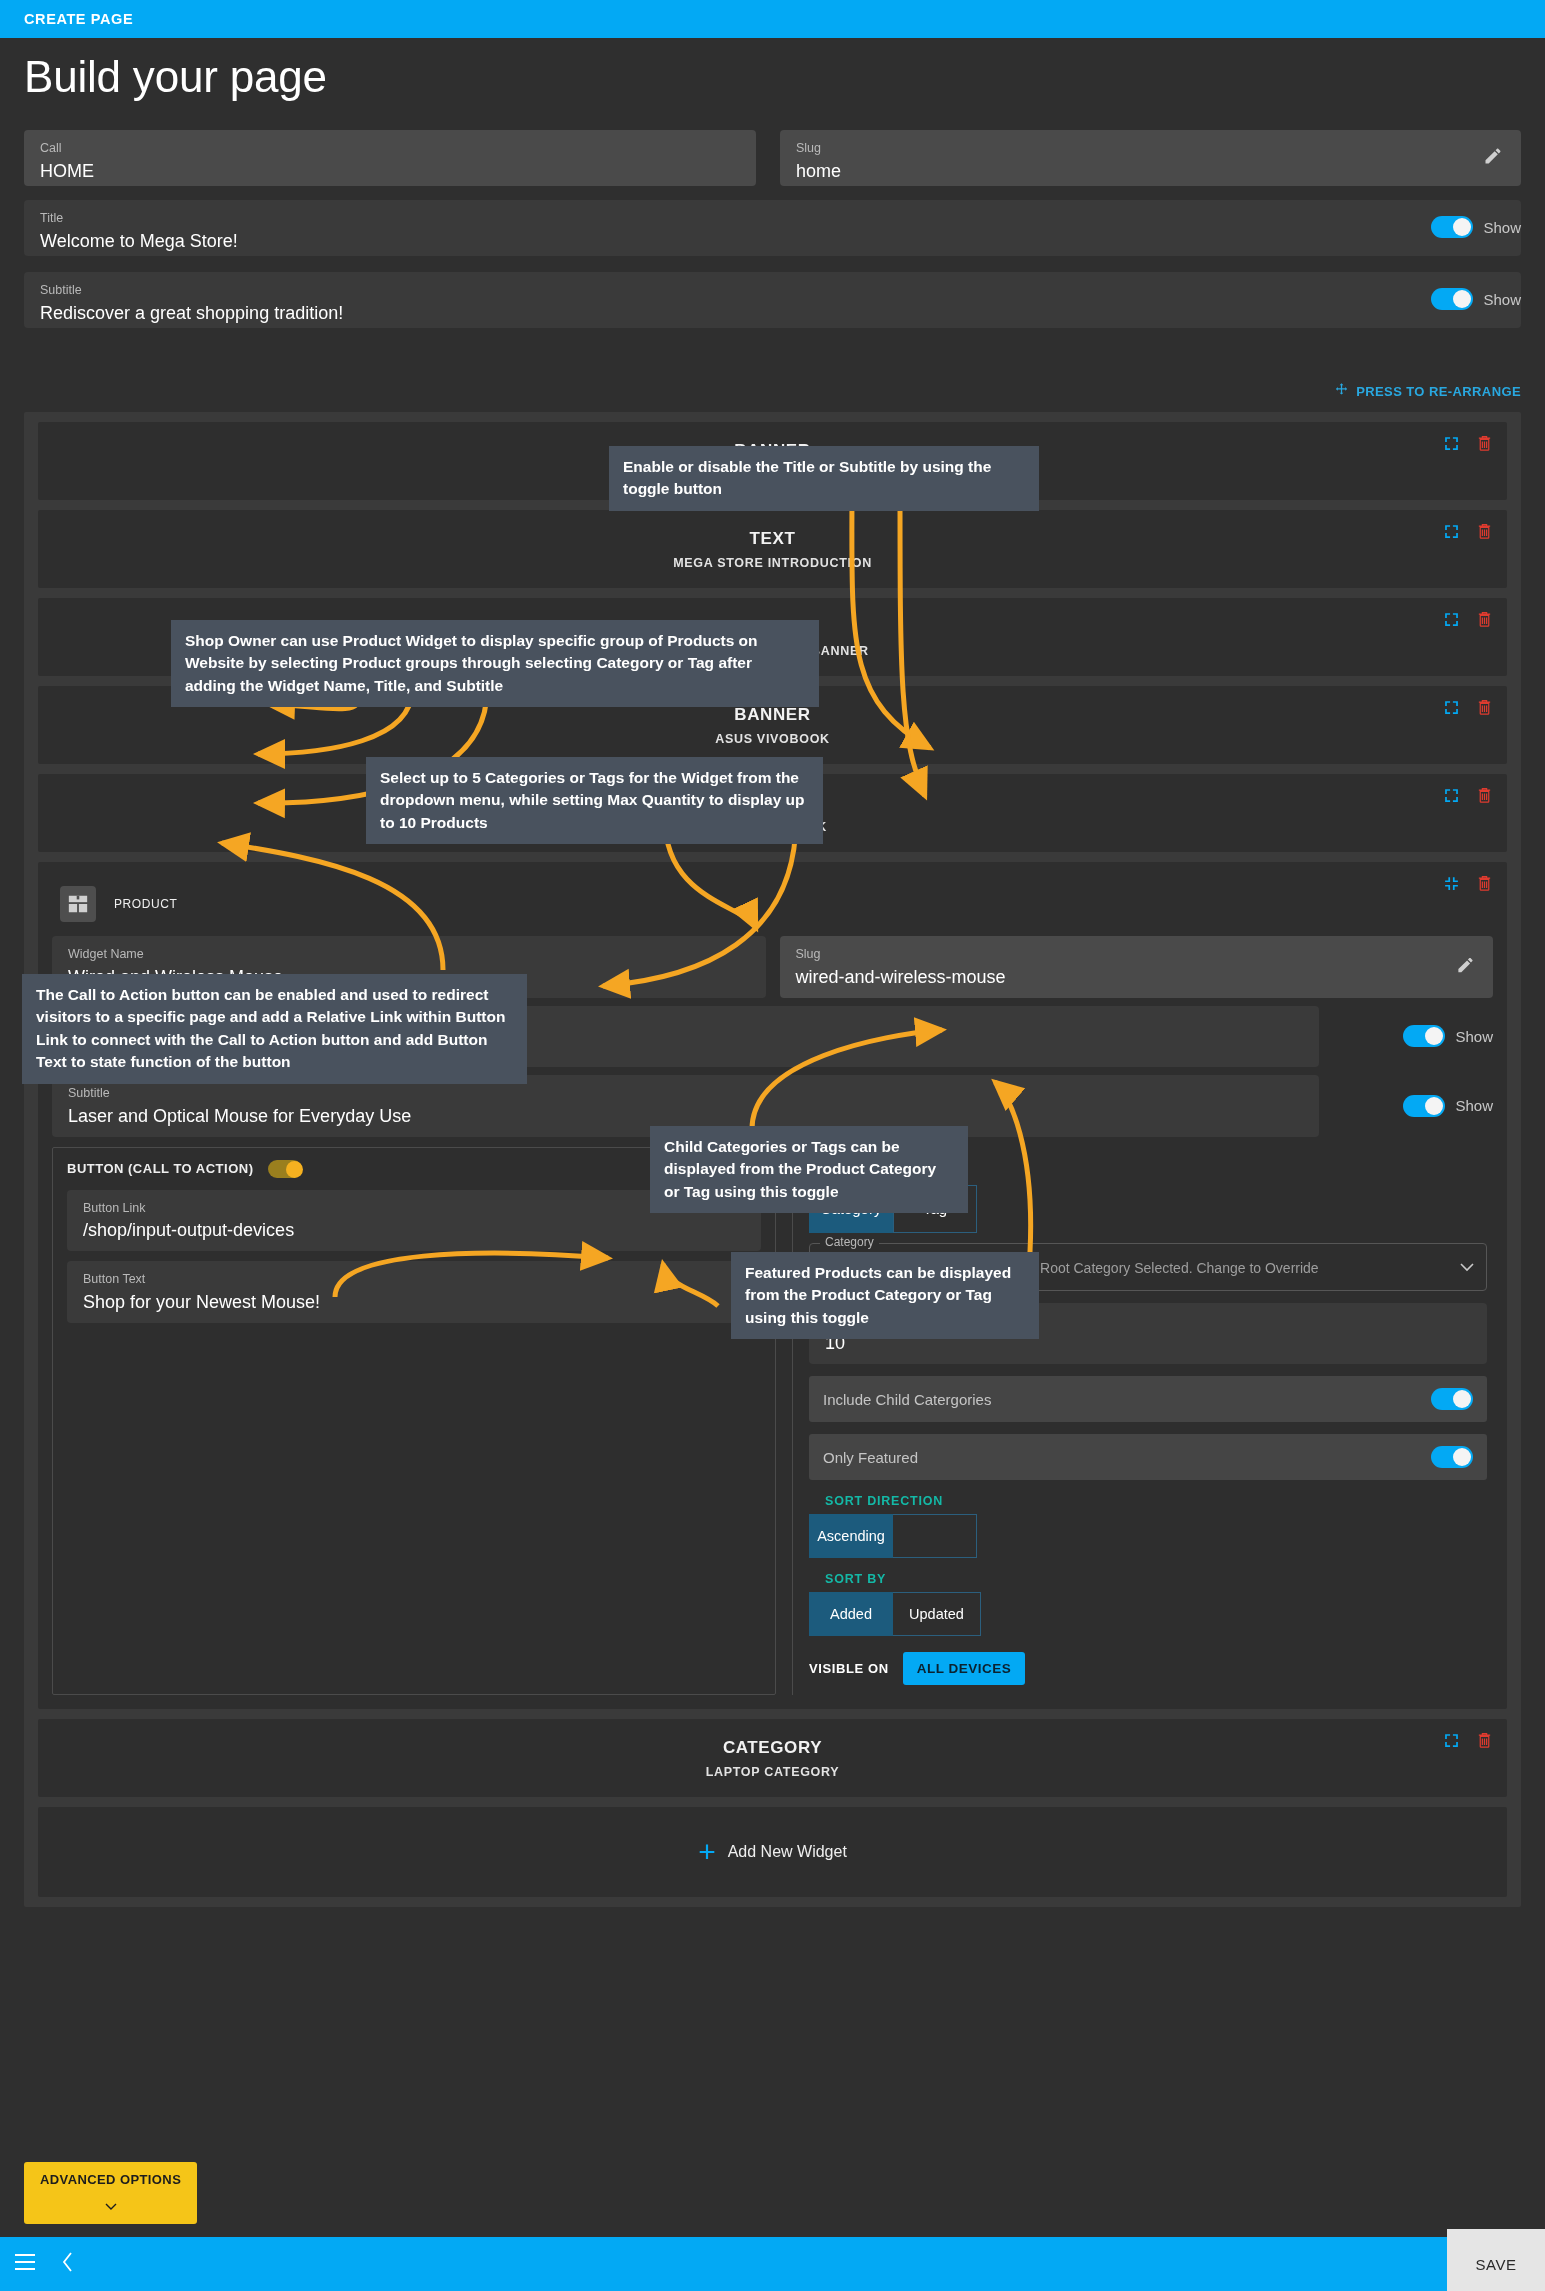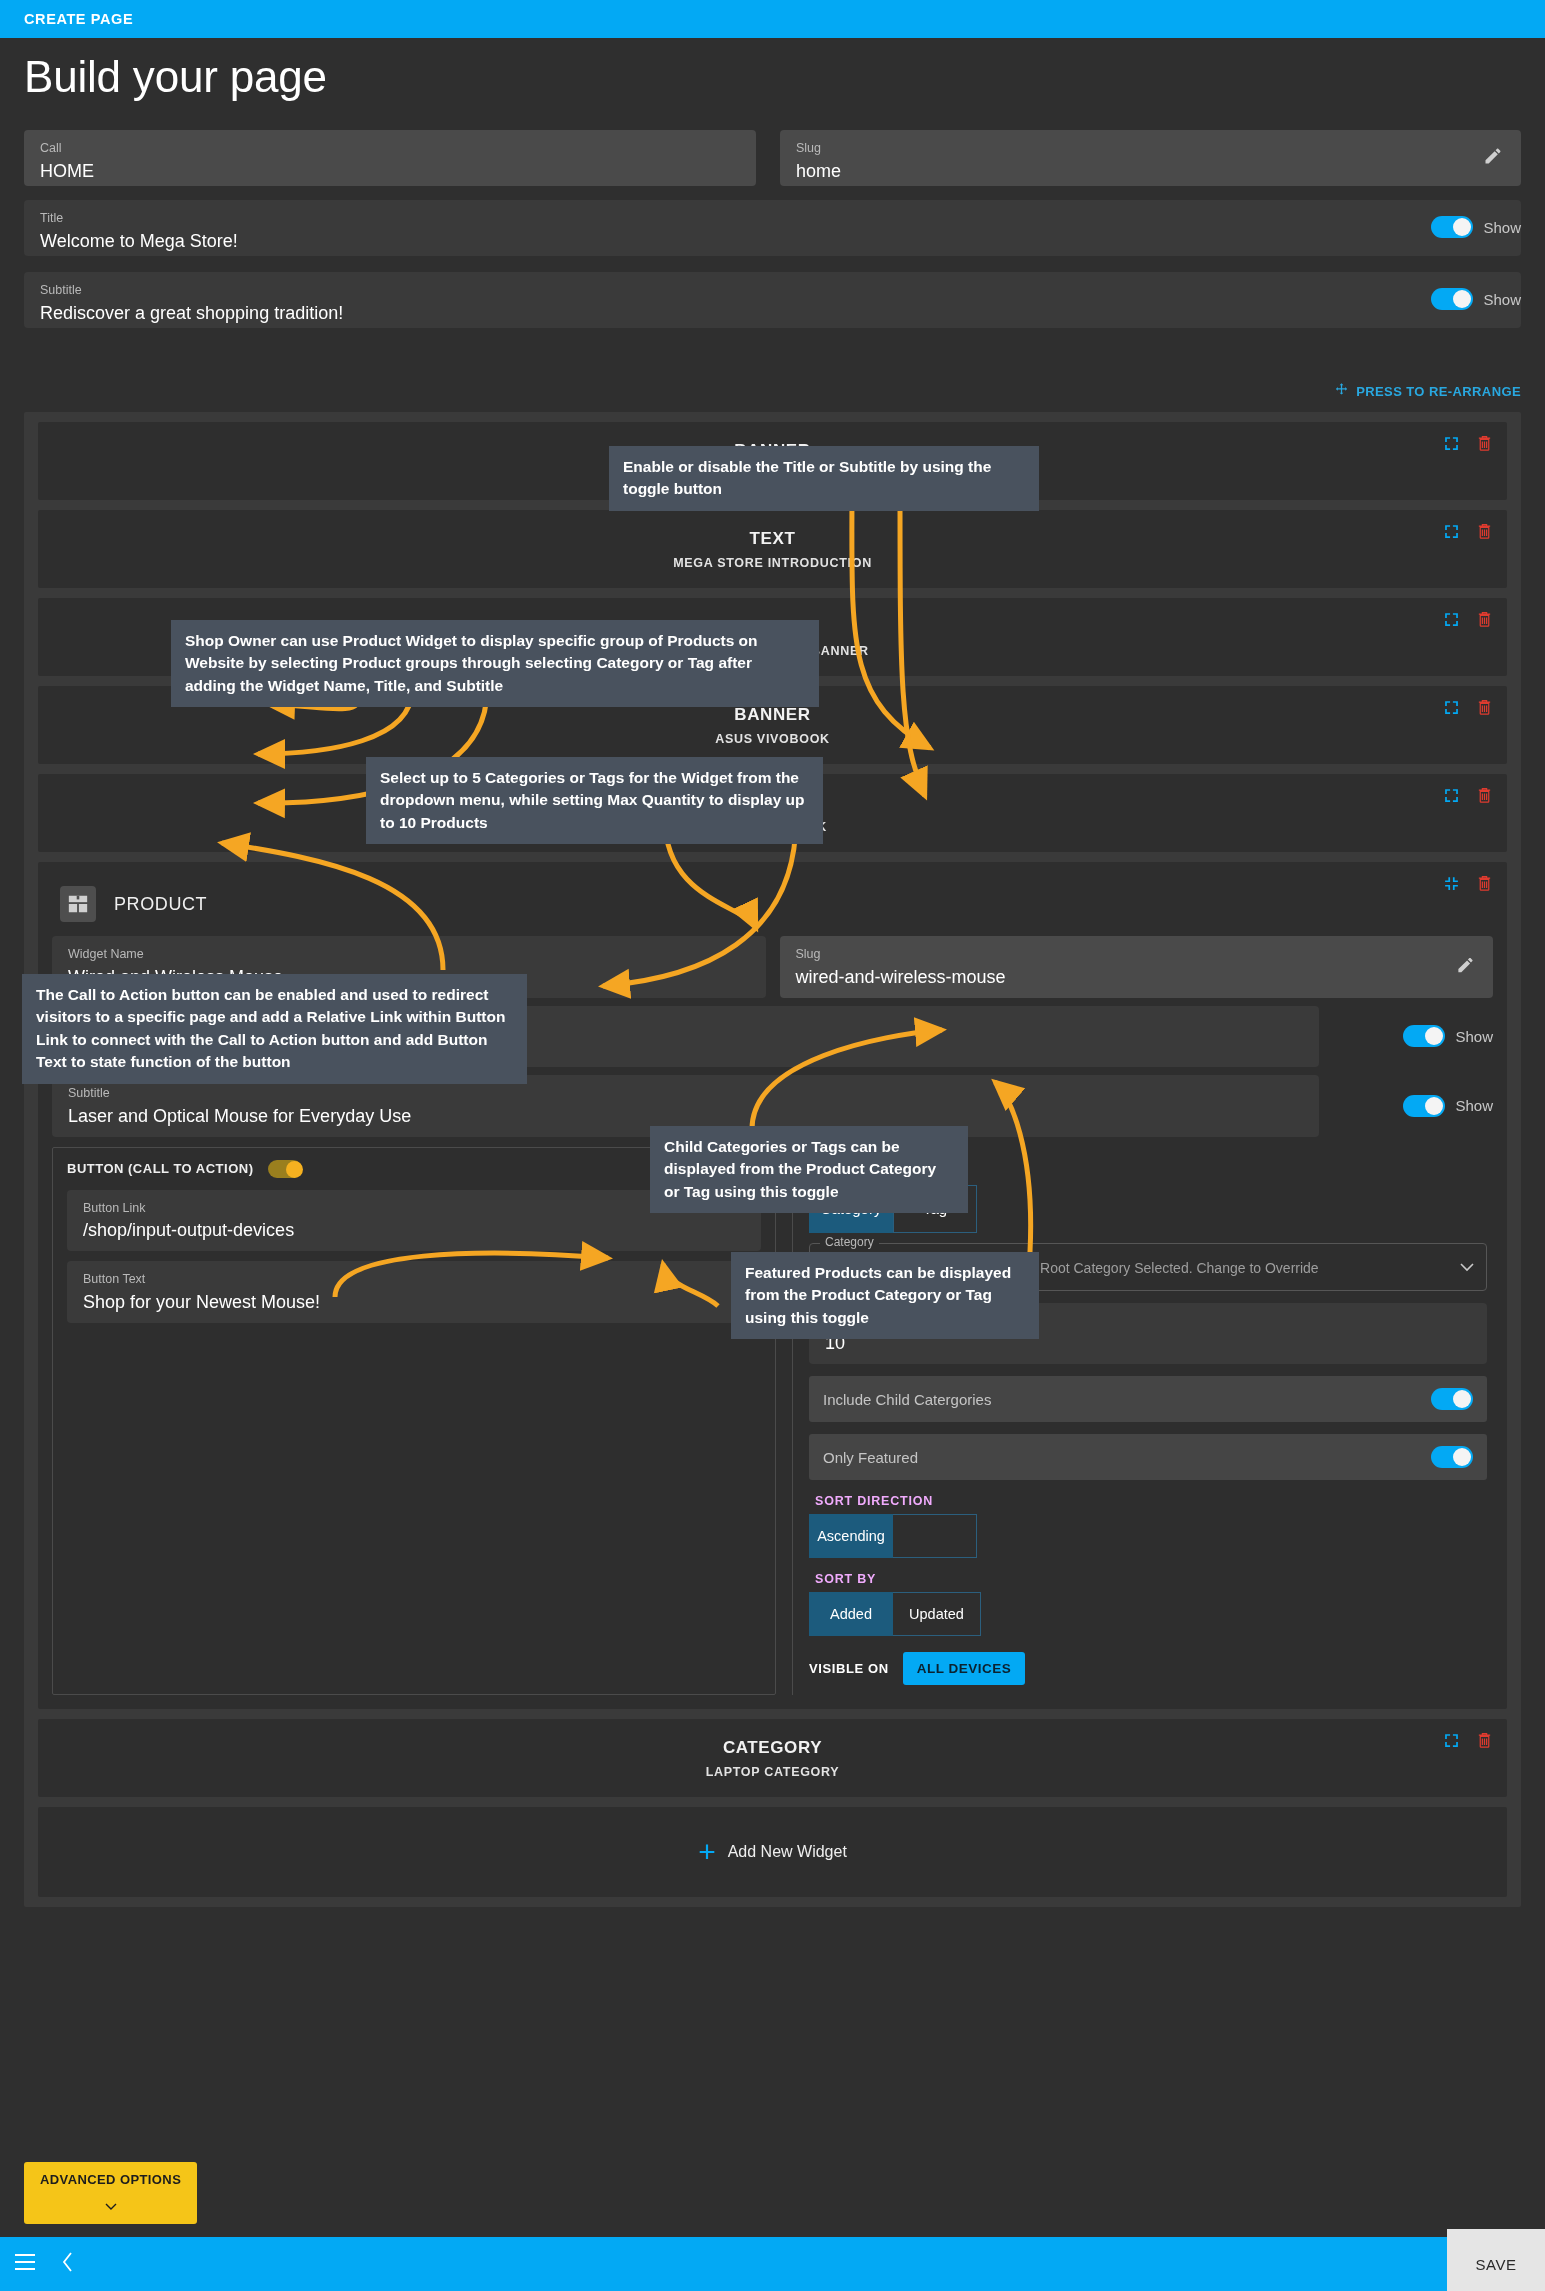--- a/index.html
+++ b/index.html
@@ -83,21 +83,21 @@
   
   .pwidget {
     position:relative; background:#2e2e2e; border-radius:2px; padding:14px 14px 14px 14px;
     margin-bottom:10px;
   }
   .pw-head { display:flex; align-items:center; gap:18px; height:56px; padding-left:8px; }
   .pw-icon {
     width:36px; height:36px; border-radius:4px; background:#4e4e4e;
     display:flex; align-items:center; justify-content:center; flex:none;
   }
-  .pw-label { font-size:18px; color:#f0f0f0; letter-spacing:.6px; }
+  .pw-label { font-size:12px; color:#f0f0f0; letter-spacing:.6px; }
   .pw-icons { position:absolute; right:14px; top:12px; display:flex; gap:16px; align-items:center; }
 
   .pw-grid { margin-top:4px; }
   .pw-line { display:flex; gap:14px; margin-bottom:8px; }
   .pw-line .field { flex:1; }
 
   .tgl-inline { display:flex; align-items:center; gap:10px; width:160px; justify-content:flex-end; }
 
   
   .pw-split { display:flex; gap:16px; margin-top:10px; }
@@ -138,21 +138,21 @@
   }
   .chip-hint { font-size:14px; color:#9e9e9e; white-space:nowrap; overflow:hidden; }
   .caret { position:absolute; right:12px; top:50%; transform:translateY(-50%); }
 
   .optrow {
     background:#454545; border-radius:3px; height:46px; display:flex; align-items:center;
     padding:0 14px; margin-top:12px; position:relative; color:#c5c5c5; font-size:15px;
   }
   .optrow .toggle { position:absolute; right:14px; top:50%; transform:translateY(-50%); }
 
-  .sec-label { font-size:12.5px; font-weight:bold; letter-spacing:.8px; color:#f0abfc; margin:14px 0 6px 6px; }
+  .sec-label { font-size:12.5px; font-weight:bold; letter-spacing:.8px; color:#14b8a6; margin:14px 0 6px 16px; }
   .btnrow { display:flex; }
   .obtn {
     width:84px; height:44px; display:flex; align-items:center; justify-content:center;
     font-size:14.5px; color:#fff; border:1px solid #2b5f7e; background:transparent;
   }
   .obtn.active { background:#1c5b7d; border-color:#1c5b7d; }
 
   .visrow { display:flex; align-items:center; gap:14px; margin-top:16px; }
   .vis-label { font-size:13px; font-weight:bold; letter-spacing:.6px; color:#ffffff; }
   .vis-btn {

